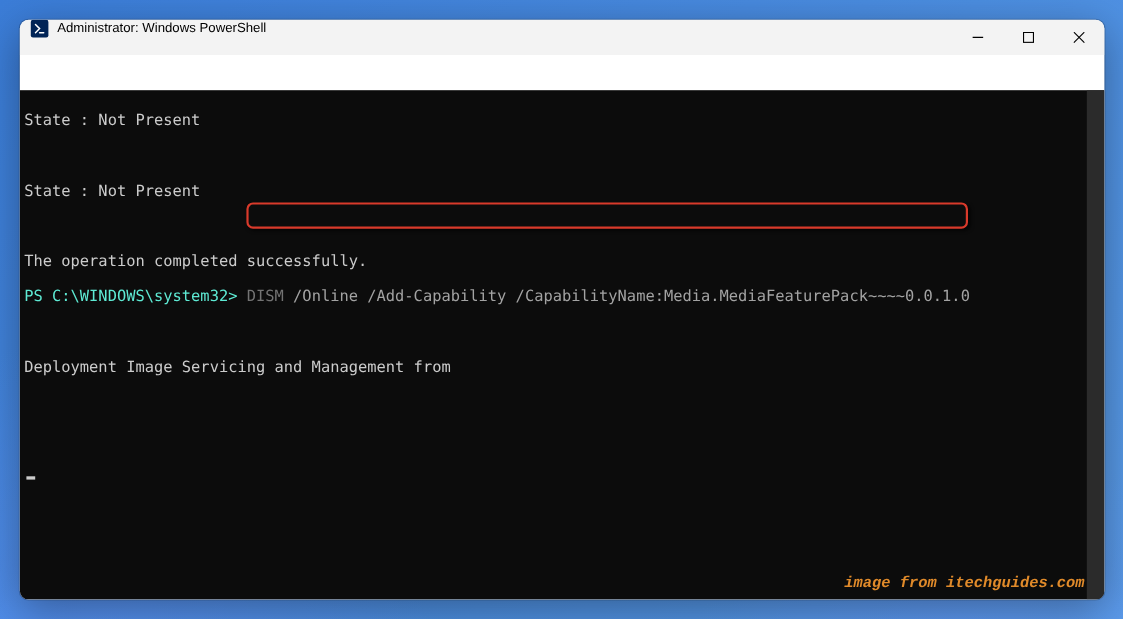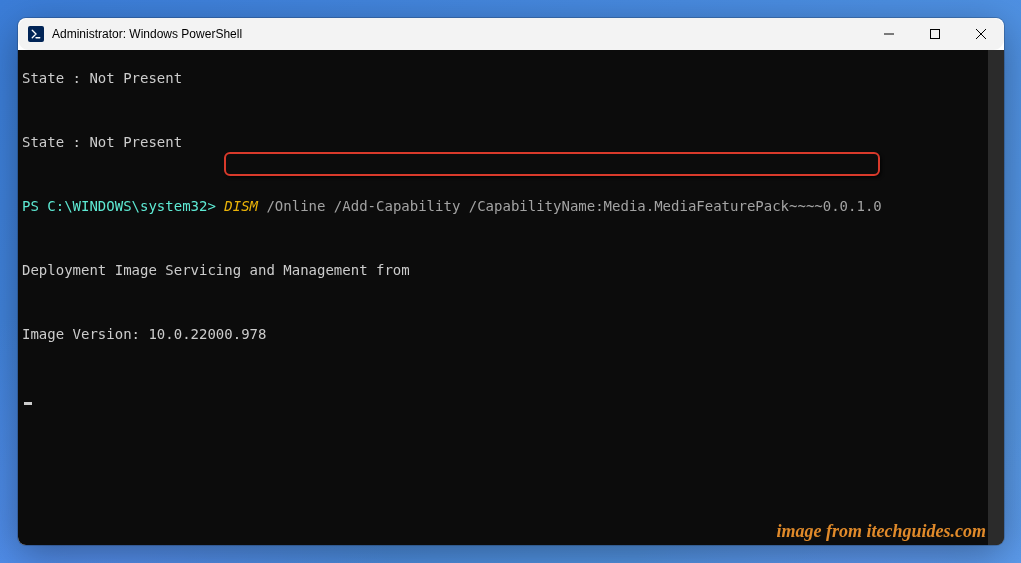--- a/index.html
+++ b/index.html
@@ -29,23 +29,22 @@
     border-radius: 8px;
     box-shadow: 0 10px 40px rgba(0,0,0,0.35), 0 0 0 1px rgba(0,0,0,0.18);
     overflow: hidden;
     display: flex;
     flex-direction: column;
   }
   .titlebar {
     height: 32px;
     background: #f3f3f3;
     display: flex;
-    align-items: center;
+    align-items: flex-start;
     flex-shrink: 0;
-    border-radius: 11px;
   }
   .ps-icon {
     width: 16px;
     height: 16px;
     margin-left: 10px;
     margin-right: 8px;
     background: #012456;
     border-radius: 2px;
     display: flex;
     align-items: center;
@@ -76,24 +75,25 @@
     flex: 1;
     background: #0c0c0c;
     color: #cccccc;
     font-family: Consolas, "Lucida Console", monospace;
     font-size: 14px;
     line-height: 16px;
     padding: 4px 0 0 4px;
     white-space: pre;
     position: relative;
     overflow: hidden;
+    margin-top: 32px;
   }
   .line { min-height: 16px; }
   .prompt-white { color: #5eead4; }
-  .cmd-yellow { color: #eab308; font-style: italic; }
+  .cmd-yellow { color: #737373; }
   .cmd-rest { color: #a3a3a3; }
 
   .highlight-box {
     position: absolute;
     border: 2.5px solid #d93a2b;
     border-radius: 6px;
     pointer-events: none;
     box-shadow: 2px 2px 3px rgba(0,0,0,0.6);
   }
   .cursor {
@@ -104,23 +104,23 @@
     vertical-align: baseline;
     margin-left: 2px;
     position: relative;
     top: 2px;
   }
   .watermark {
     position: absolute;
     right: 18px;
     bottom: 6px;
     color: #e08a2a;
-    font-family: Liberation Serif, serif;
+    font-family: Liberation Mono, monospace;
     font-weight: bold;
-    font-size: 18px;
+    font-size: 14px;
     font-style: italic;
   }
   .scrollbar {
     position: absolute;
     right: 0;
     top: 0;
     bottom: 0;
     width: 16px;
     background: #2b2b2b;
   }
@@ -158,25 +158,25 @@
           </svg>
       </div>
     </div>
   </div>
 
   <div class="terminal">
 <div class="line">State : Not Present</div>
 <div class="line"></div>
 <div class="line">State : Not Present</div>
 <div class="line"></div>
+<div class="line">The operation completed successfully.</div>
 <div class="line"><span class="prompt-white">PS C:\WINDOWS\system32&gt; </span><span class="cmd-yellow">DISM</span><span class="cmd-rest"> /Online /Add-Capability /CapabilityName:Media.MediaFeaturePack~~~~0.0.1.0</span></div>
 <div class="line"></div>
 <div class="line">Deployment Image Servicing and Management from</div>
 <div class="line"></div>
-<div class="line">Image Version: 10.0.22000.978</div>
 <div class="line"></div>
 <div class="line"><span class="cursor"></span></div>
 
     <div class="highlight-box" style="left:206px;top:102px;width:656px;height:24px;"></div>
 
     <div class="scrollbar"></div>
 
     <div class="watermark">image from itechguides.com</div>
   </div>
 

